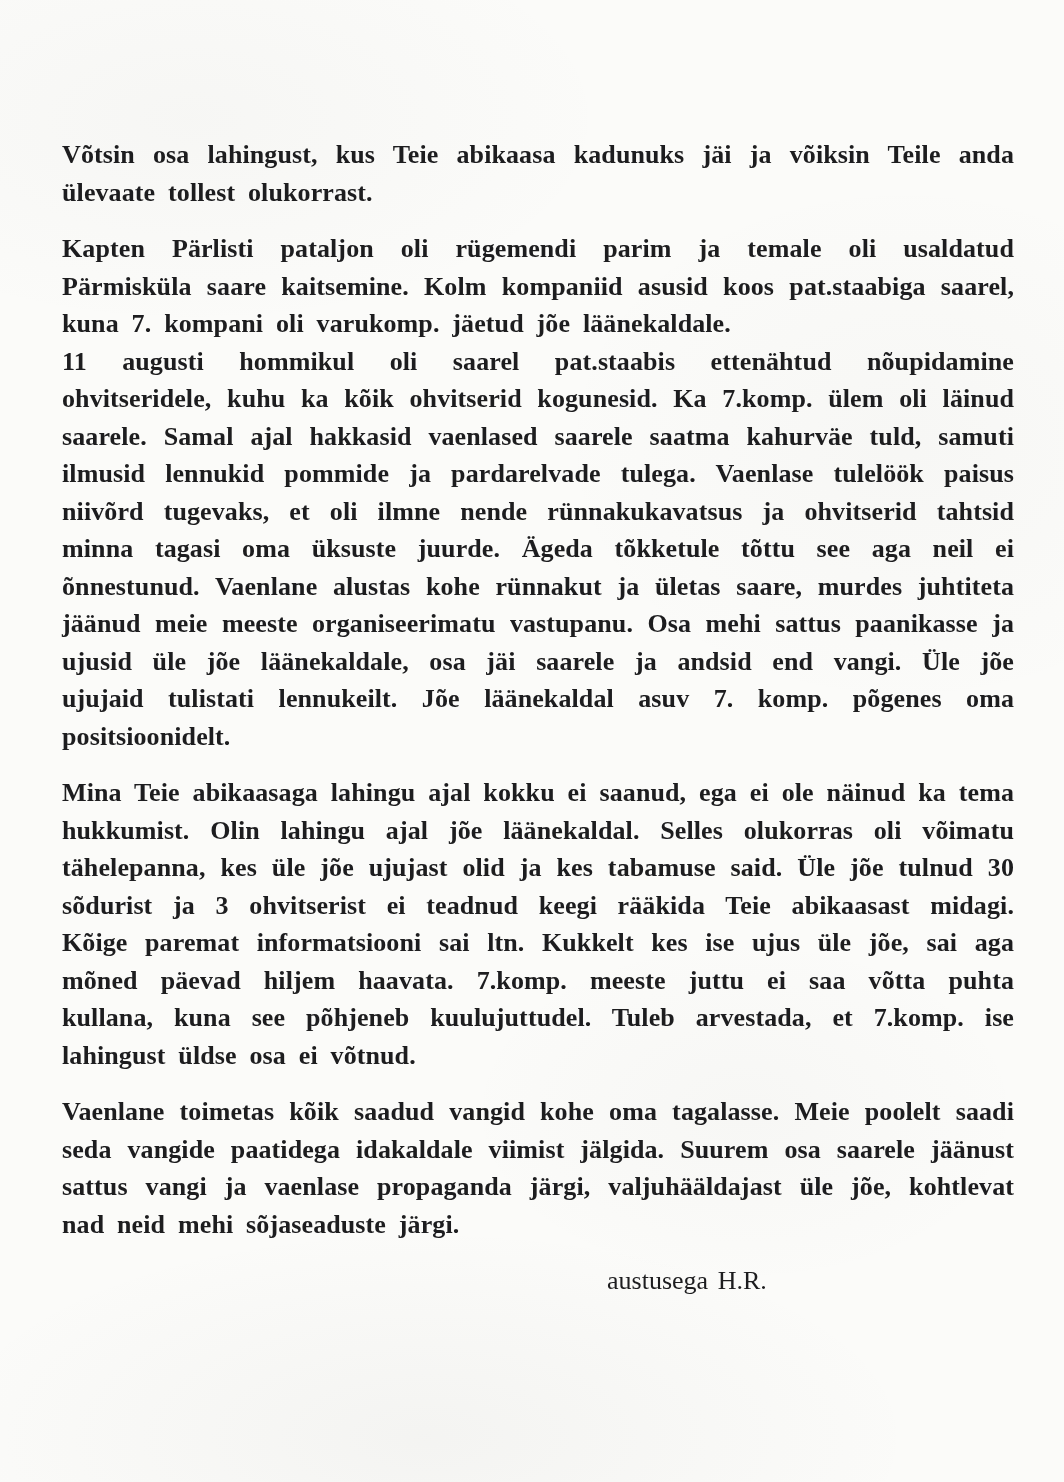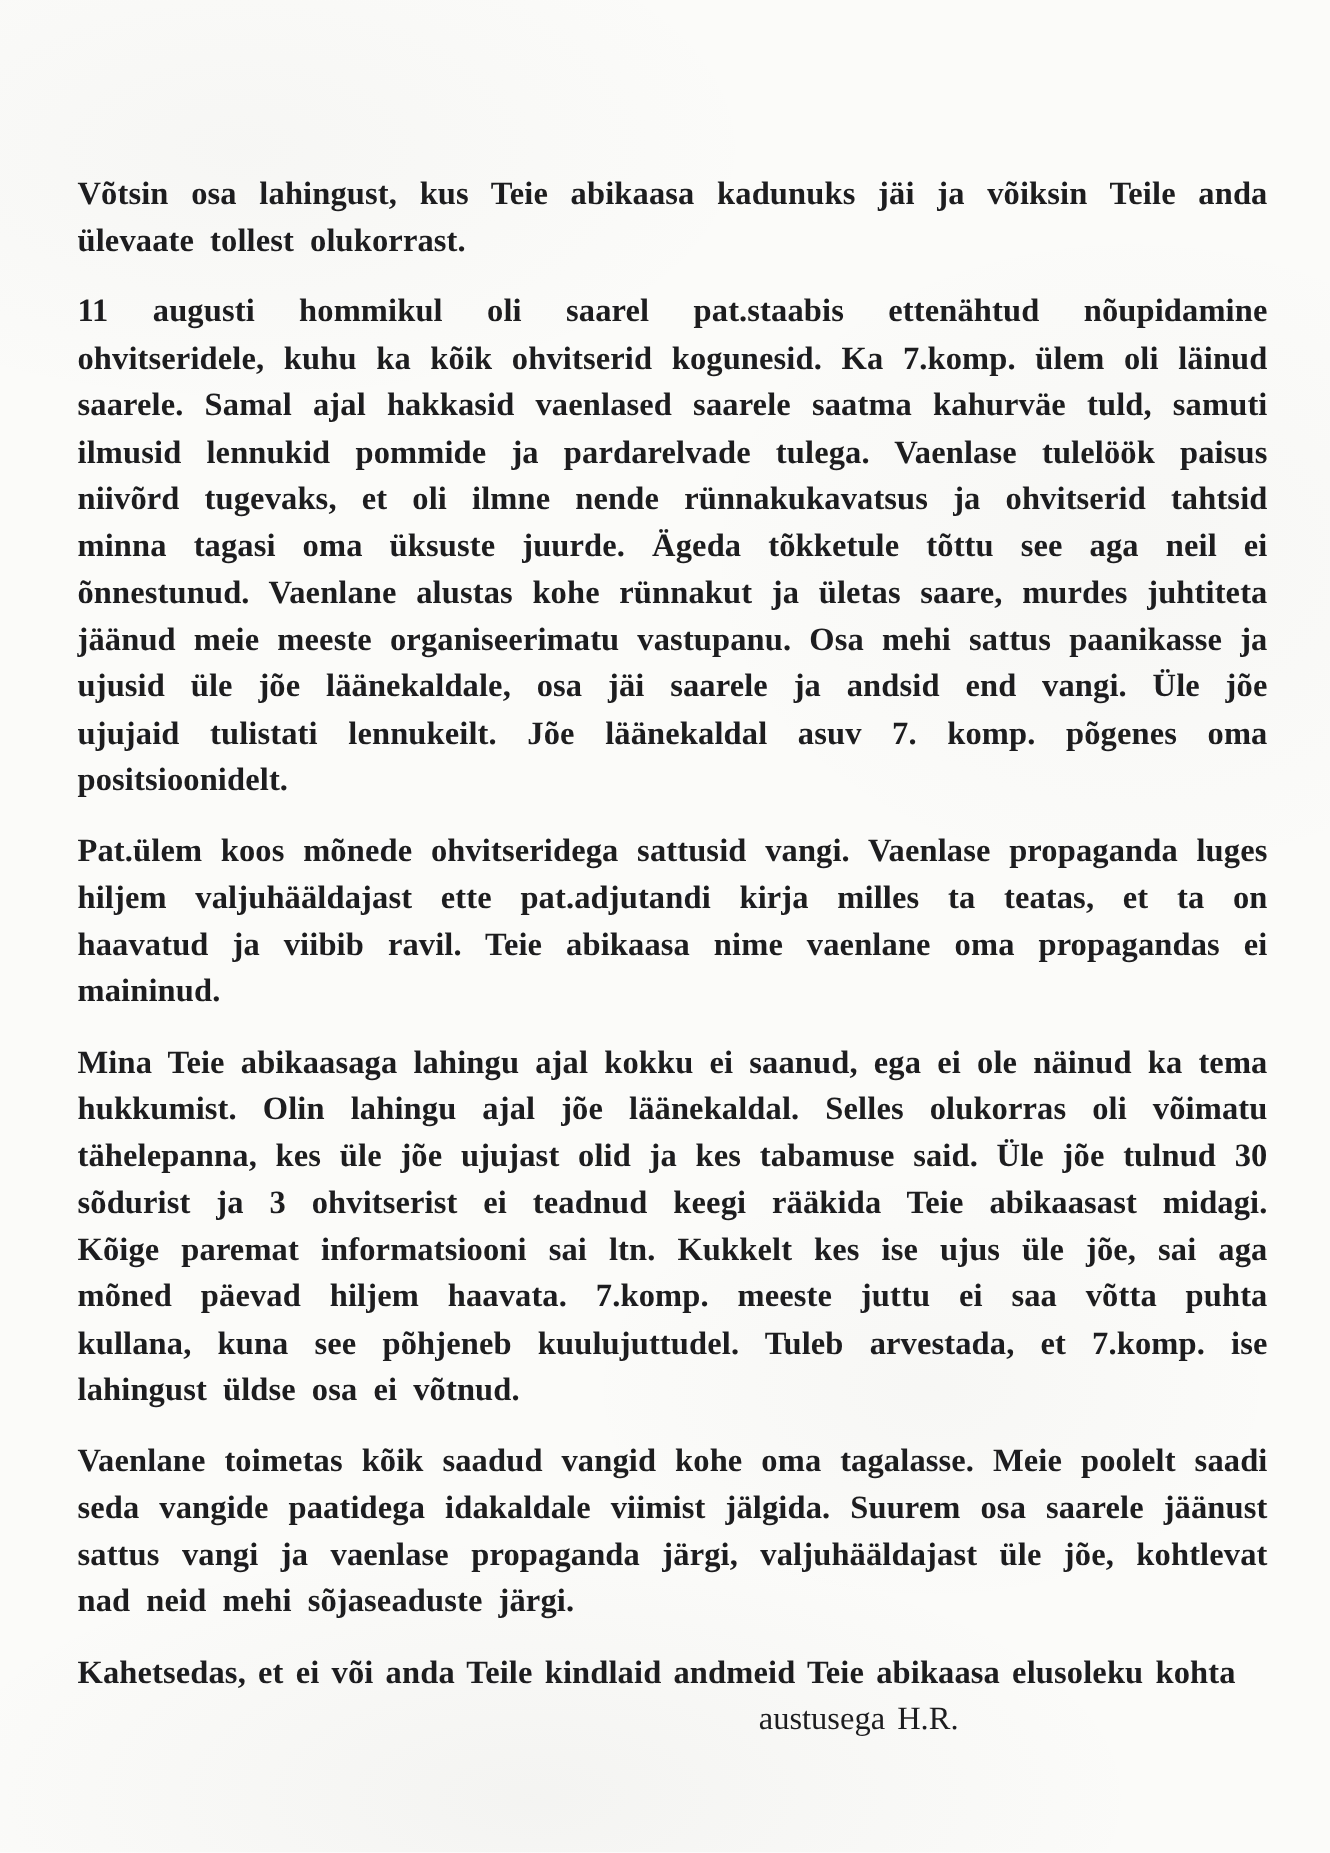--- a/index.html
+++ b/index.html
@@ -77,27 +77,26 @@
 <body>
 
 <div class="page">
   <div class="content">
 
 
 
     <p class="para">Võtsin osa lahingust, kus Teie abikaasa kadunuks jäi ja võiksin Teile anda ülevaate tollest olukorrast.</p>
 
     <div class="block">
+      <p class="para tight">Kapten Pärlisti pataljon oli rügemendi parim ja temale oli usaldatud Pärmisküla saare kaitsemine. Kolm kompaniid asusid koos pat.staabiga saarel, kuna 7. kompani oli varukomp. jäetud jõe läänekaldale.</p>
       <p class="para tight">11 augusti hommikul oli saarel pat.staabis ettenähtud nõupidamine ohvitseridele, kuhu ka kõik ohvitserid kogunesid. Ka 7.komp. ülem oli läinud saarele. Samal ajal hakkasid vaenlased saarele saatma kahurväe tuld, samuti ilmusid lennukid pommide ja pardarelvade tulega. Vaenlase tulelöök paisus niivõrd tugevaks, et oli ilmne nende rünnakukavatsus ja ohvitserid tahtsid minna tagasi oma üksuste juurde. Ägeda tõkketule tõttu see aga neil ei õnnestunud. Vaenlane alustas kohe rünnakut ja ületas saare, murdes juhtiteta jäänud meie meeste organiseerimatu vastupanu. Osa mehi sattus paanikasse ja ujusid üle jõe läänekaldale, osa jäi saarele ja andsid end vangi. Üle jõe ujujaid tulistati lennukeilt. Jõe läänekaldal asuv 7. komp. põgenes oma positsioonidelt.</p>
     </div>
 
-    <p class="para">Pat.ülem koos mõnede ohvitseridega sattusid vangi. Vaenlase propaganda luges hiljem valjuhääldajast ette pat.adjutandi kirja milles ta teatas, et ta on haavatud ja viibib ravil. Teie abikaasa nime vaenlane oma propagandas ei maininud.</p>
 
     <p class="para">Mina Teie abikaasaga lahingu ajal kokku ei saanud, ega ei ole näinud ka tema hukkumist. Olin lahingu ajal jõe läänekaldal. Selles olukorras oli võimatu tähelepanna, kes üle jõe ujujast olid ja kes tabamuse said. Üle jõe tulnud 30 sõdurist ja 3 ohvitserist ei teadnud keegi rääkida Teie abikaasast midagi. Kõige paremat informatsiooni sai ltn. Kukkelt kes ise ujus üle jõe, sai aga mõned päevad hiljem haavata. 7.komp. meeste juttu ei saa võtta puhta kullana, kuna see põhjeneb kuulujuttudel. Tuleb arvestada, et 7.komp. ise lahingust üldse osa ei võtnud.</p>
 
     <p class="para">Vaenlane toimetas kõik saadud vangid kohe oma tagalasse. Meie poolelt saadi seda vangide paatidega idakaldale viimist jälgida. Suurem osa saarele jäänust sattus vangi ja vaenlase propaganda järgi, valjuhääldajast üle jõe, kohtlevat nad neid mehi sõjaseaduste järgi.</p>
 
-    <p class="para closing">Kahetsedas, et ei või anda Teile kindlaid andmeid Teie abikaasa elusoleku kohta</p>
 
     <div class="signature">austusega H.R.</div>
 
   </div>
 </div>
 
 </body></html>

